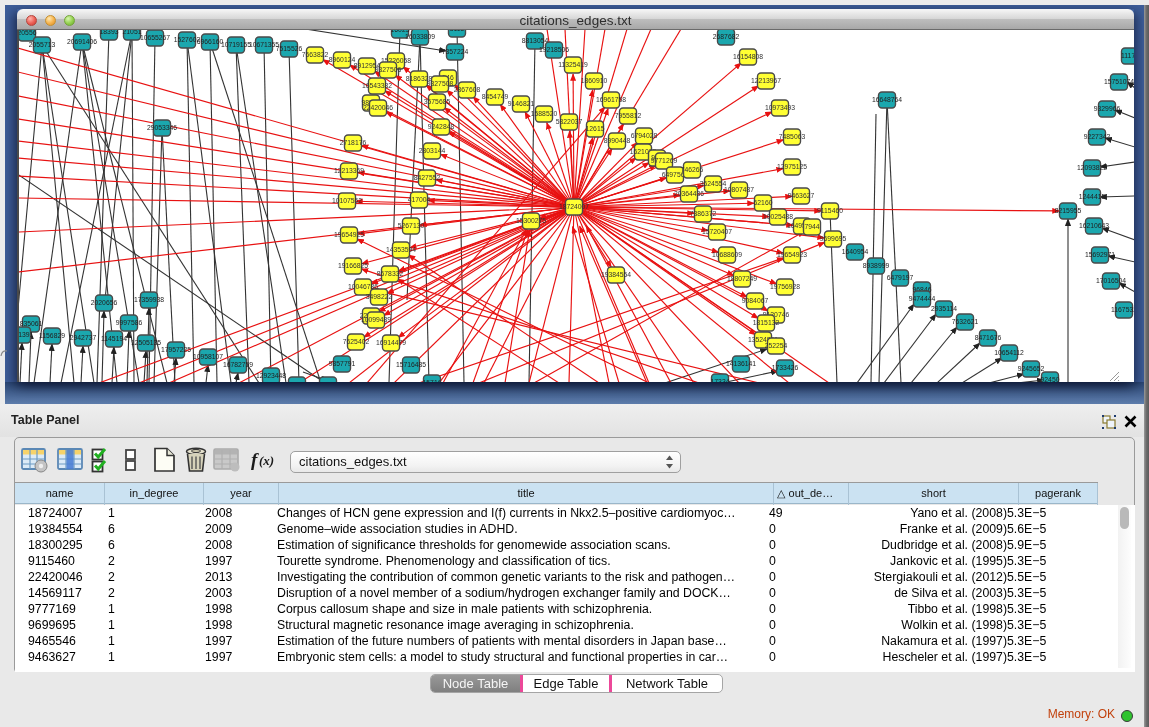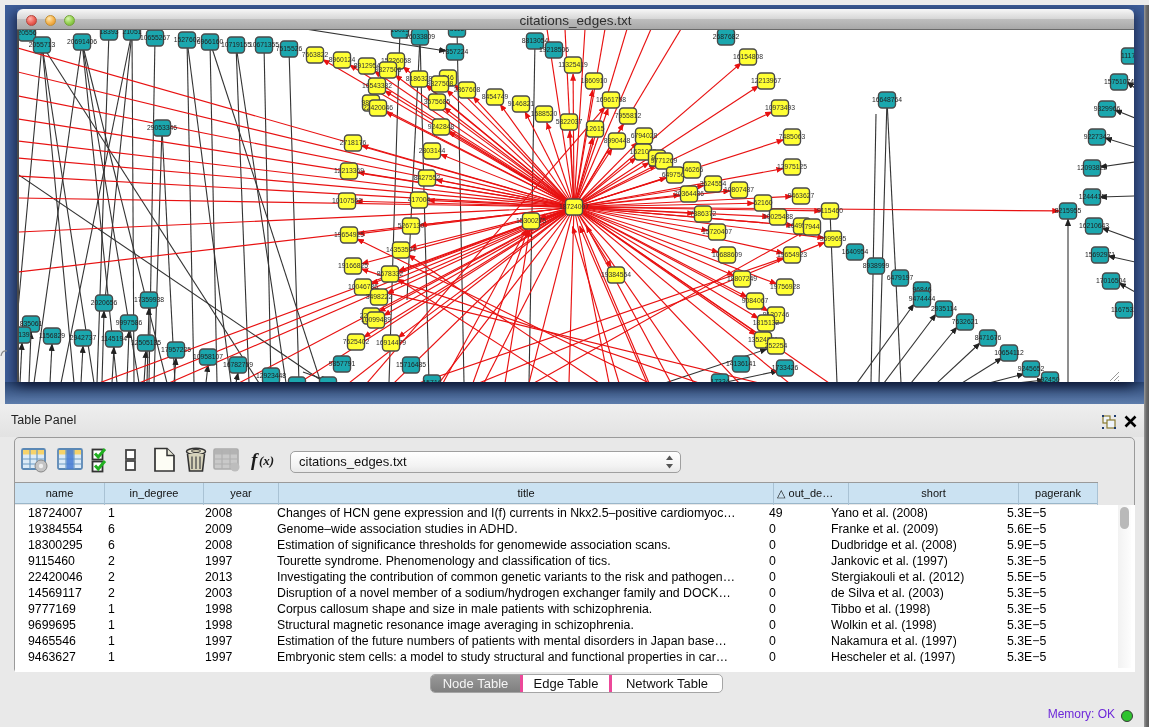--- a/index.html
+++ b/index.html
@@ -7,41 +7,41 @@
 .win{position:absolute;left:12px;top:4px;width:1117px;height:373px;box-shadow:-4px 4px 10px rgba(0,0,20,.45),4px 4px 10px rgba(0,0,20,.38)}
 .tbar{position:absolute;left:0;top:0;width:1117px;height:21px;border-radius:6px 6px 0 0;background:linear-gradient(#f7f7f7,#d6d6d6 50%,#bdbdbd 52%,#a8a8a8);border-bottom:1px solid #6a6a6a}
 .tl{position:absolute;top:6px;width:11px;height:11px;border-radius:50%}
 .tl.r{left:9px;background:radial-gradient(circle at 35% 30%,#ffb3ab,#ec5f55 55%,#c33b32);border:.5px solid #b5453c}
 .tl.y{left:28px;background:radial-gradient(circle at 35% 30%,#ffe9b0,#f5b14b 55%,#d98f2b);border:.5px solid #c6902f}
 .tl.g{left:47px;background:radial-gradient(circle at 35% 30%,#d8f6b0,#93d04f 55%,#6aad35);border:.5px solid #74a438}
 .title{position:absolute;left:0;top:4px;width:100%;text-align:center;font-size:13.5px;color:#2e2e2e}
 .canvas{position:absolute;left:0;top:21px;width:1117px;height:352px;background:#fff;border-left:2px solid #4a4a4a;overflow:hidden}
 .graphwrap{position:absolute;left:0;top:0}
 .tpanel{position:absolute;left:0px;top:404px;width:1149px;height:323px;background:#e9e9e9}
-.tphead{position:absolute;left:0;top:0;width:1149px;height:33px;background:linear-gradient(#efefef,#e2e2e2);}
+.tphead{position:absolute;left:0;top:0;width:1149px;height:33px;background:linear-gradient(#efefef,#e2e2e2);font-weight:bold;}
 .tphead .lbl{position:absolute;left:11px;top:9px;font-size:12.5px;color:#222}
 .box{position:absolute;left:14px;top:33px;width:1121px;height:235px;background:#e8e8e8;border:1px solid #9a9a9a;border-radius:5px 5px 3px 3px}
 .icons{position:absolute;left:6px;top:9px;height:26px;width:270px}
 .icons svg{position:absolute;top:0}
 .combo{position:absolute;left:275px;top:13px;width:391px;height:22px;background:linear-gradient(#ffffff,#f2f2f2 70%,#e8e8e8);border:1px solid #9f9f9f;border-radius:5px;font-size:13px;color:#111;line-height:20px;padding-left:8px}
 .step{position:absolute;right:6px;top:3px;width:9px;height:14px}
 .thead{position:absolute;left:0px;top:44px;width:1083px;height:22px;background:#cbe2f2;border-top:1px solid #9a9a9a;border-bottom:1px solid #9ab6c9;display:flex;font-size:11px;color:#111}
 .th{border-right:1px solid #a9c2d4;text-align:center;line-height:21px;height:22px;overflow:hidden;white-space:nowrap}
 .tbody{position:absolute;left:0px;top:67px;width:1120px;height:167px;background:#fff;font-size:12.3px;color:#000}
 .tr{height:16px;line-height:16px;white-space:nowrap}
 .tr span{display:inline-block;overflow:hidden;vertical-align:top;height:16px}
 .c1{width:77px;margin-left:13px}.c2{width:86px;margin-left:3px}.c3{width:72px;margin-left:11px}
-.c4{width:486px;}.c5{width:62px;margin-left:6px}.c6{width:176px;text-align:left}.c7{width:70px;margin-left:0}
+.c4{width:486px;}.c5{width:62px;margin-left:6px}.c6{width:176px;text-align:right}.c7{width:70px;margin-left:0}
 .sbar{position:absolute;right:3px;top:67px;width:13px;height:163px;background:linear-gradient(90deg,#f2f2f2,#fdfdfd)}
 .thumb{position:absolute;left:2px;top:2px;width:9px;height:22px;background:#b9b9b9;border-radius:5px}
 .tabs{position:absolute;left:430px;top:270px;height:19px;display:flex;border:1px solid #a5a5a5;border-radius:5px;overflow:hidden;background:#fff;font-size:13px}
 .tab{line-height:18px;color:#111;text-align:center}
 .tab.sel{background:linear-gradient(#999,#7f7f7f);color:#f5f5f5}
 .tab+.tab{border-left:3px solid #ec4899}
-.mem{position:absolute;right:34px;bottom:6px;font-size:12px;color:#6d28d9}
+.mem{position:absolute;right:34px;bottom:6px;font-size:12px;color:#c2410c}
 .dot{position:absolute;right:16px;bottom:5px;width:12px;height:12px;border-radius:50%;background:#2fc32f;border:1px solid #3a3a3a}
 .rstrip{position:absolute;right:0;top:5px;width:5px;height:722px;background:linear-gradient(90deg,#9a9a9a,#6d6d6d 45%,#5a5a5a)}
 .fico{position:absolute;right:33px;top:11px;width:14px;height:14px}
 .xico{position:absolute;right:12px;top:11px;width:13px;height:13px}
 .grip{position:absolute;right:14px;bottom:1px;width:12px;height:12px;overflow:hidden}
 </style></head>
 <body>
 <div class="desk">
   <div class="deskband"></div>
   <div class="win">
@@ -612,21 +612,21 @@
       <div class="th" style="width:75px">year</div>
       <div class="th" style="width:495px">title</div>
       <div class="th" style="width:75px;text-align:left;padding-left:3px">△ out_de…</div>
       <div class="th" style="width:170px">short</div>
       <div class="th" style="width:79px">pagerank</div>
     </div>
     <div class="tbody">
 <div class="tr"><span class="c1">18724007</span><span class="c2">1</span><span class="c3">2008</span><span class="c4">Changes of HCN gene expression and I(f) currents in Nkx2.5–positive cardiomyoc…</span><span class="c5">49</span><span class="c6">Yano et al. (2008)</span><span class="c7">5.3E−5</span></div>
 <div class="tr"><span class="c1">19384554</span><span class="c2">6</span><span class="c3">2009</span><span class="c4">Genome–wide association studies in ADHD.</span><span class="c5">0</span><span class="c6">Franke et al. (2009)</span><span class="c7">5.6E−5</span></div>
 <div class="tr"><span class="c1">18300295</span><span class="c2">6</span><span class="c3">2008</span><span class="c4">Estimation of significance thresholds for genomewide association scans.</span><span class="c5">0</span><span class="c6">Dudbridge et al. (2008)</span><span class="c7">5.9E−5</span></div>
-<div class="tr"><span class="c1">9115460</span><span class="c2">2</span><span class="c3">1997</span><span class="c4">Tourette syndrome. Phenomenology and classification of tics.</span><span class="c5">0</span><span class="c6">Jankovic et al. (1997)</span><span class="c7">5.3E−5</span></div>
+<div class="tr"><span class="c1">9115460</span><span class="c2">2</span><span class="c3">1997</span><span class="c4">Tourette syndrome. Phenomenology and classification of tics.</span><span class="c5">0</span><span class="c6">Jankovic et al. (1995)</span><span class="c7">5.3E−5</span></div>
 <div class="tr"><span class="c1">22420046</span><span class="c2">2</span><span class="c3">2013</span><span class="c4">Investigating the contribution of common genetic variants to the risk and pathogen…</span><span class="c5">0</span><span class="c6">Stergiakouli et al. (2012)</span><span class="c7">5.5E−5</span></div>
 <div class="tr"><span class="c1">14569117</span><span class="c2">2</span><span class="c3">2003</span><span class="c4">Disruption of a novel member of a sodium/hydrogen exchanger family and DOCK…</span><span class="c5">0</span><span class="c6">de Silva et al. (2003)</span><span class="c7">5.3E−5</span></div>
 <div class="tr"><span class="c1">9777169</span><span class="c2">1</span><span class="c3">1998</span><span class="c4">Corpus callosum shape and size in male patients with schizophrenia.</span><span class="c5">0</span><span class="c6">Tibbo et al. (1998)</span><span class="c7">5.3E−5</span></div>
 <div class="tr"><span class="c1">9699695</span><span class="c2">1</span><span class="c3">1998</span><span class="c4">Structural magnetic resonance image averaging in schizophrenia.</span><span class="c5">0</span><span class="c6">Wolkin et al. (1998)</span><span class="c7">5.3E−5</span></div>
 <div class="tr"><span class="c1">9465546</span><span class="c2">1</span><span class="c3">1997</span><span class="c4">Estimation of the future numbers of patients with mental disorders in Japan base…</span><span class="c5">0</span><span class="c6">Nakamura et al. (1997)</span><span class="c7">5.3E−5</span></div>
 <div class="tr"><span class="c1">9463627</span><span class="c2">1</span><span class="c3">1997</span><span class="c4">Embryonic stem cells: a model to study structural and functional properties in car…</span><span class="c5">0</span><span class="c6">Hescheler et al. (1997)</span><span class="c7">5.3E−5</span></div>
     </div>
     <div class="sbar">
         <div class="thumb"></div>
       </div>

